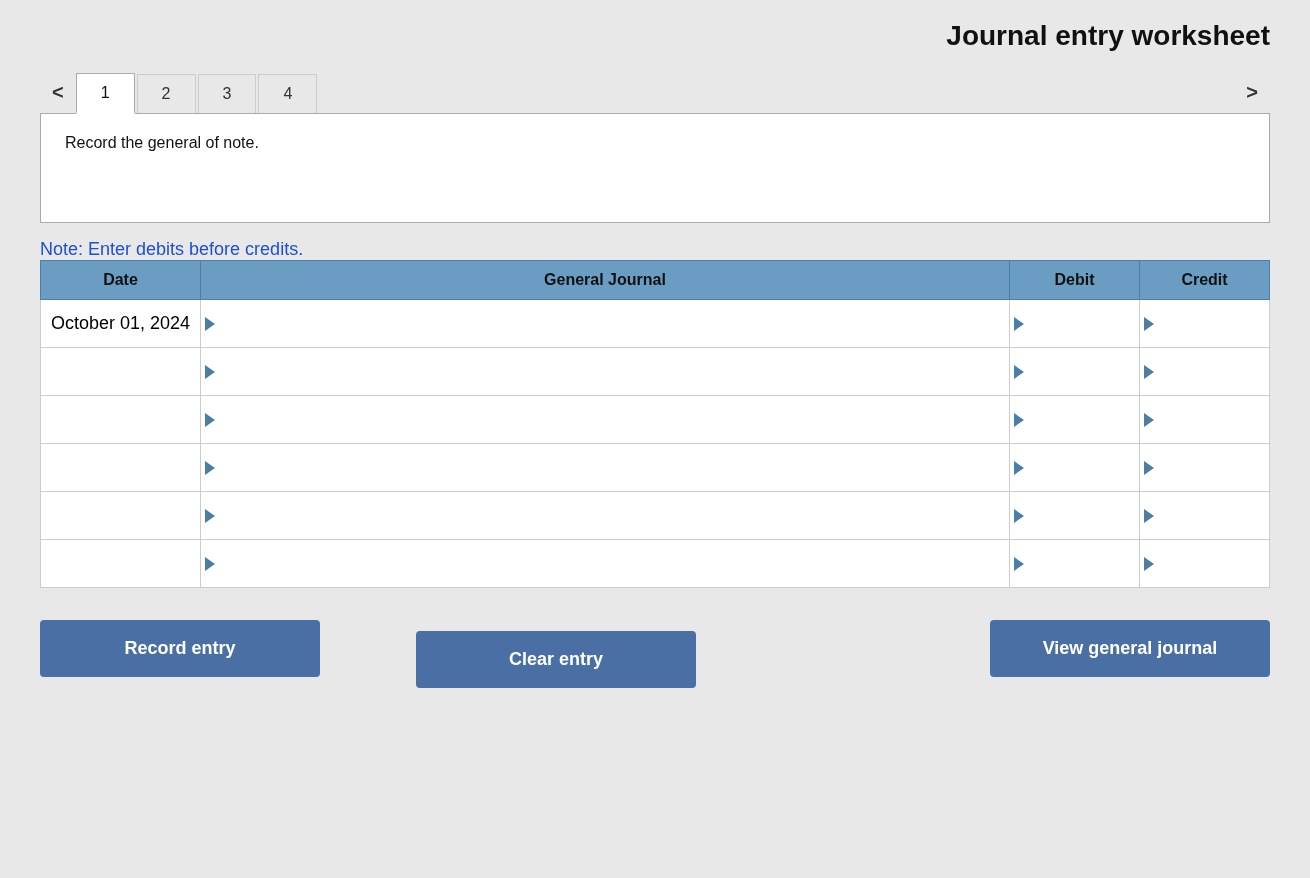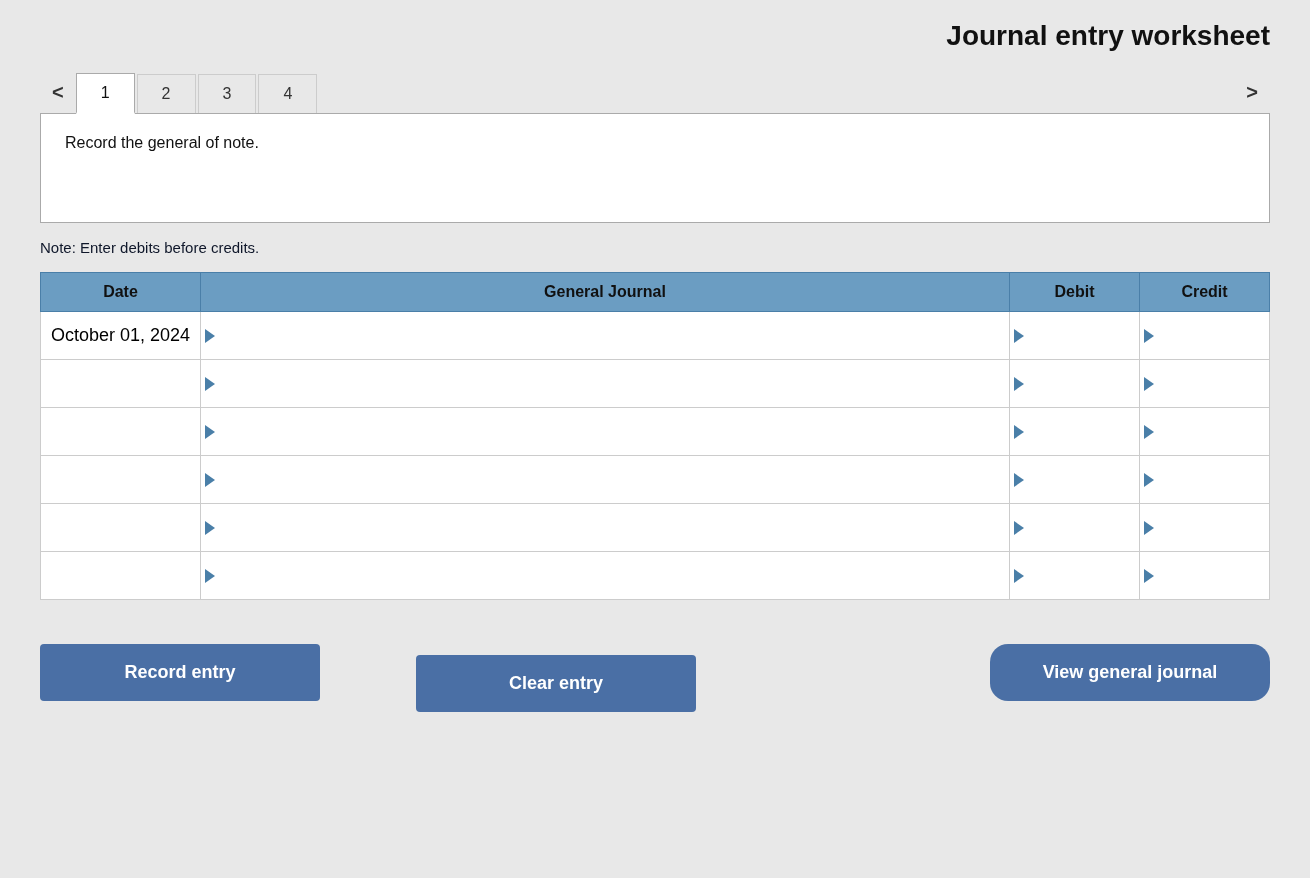--- a/index.html
+++ b/index.html
@@ -73,29 +73,29 @@
       padding: 20px 24px;
       font-size: 16px;
       color: #111;
       min-height: 110px;
       margin-bottom: 16px;
       position: relative;
       z-index: 1;
     }
 
     .note-text {
-      color: #0f172a;
-      font-size: 15px;
-      margin-bottom: 16px;
+      color: #1d4ed8;
+      font-size: 18px;
+      margin-bottom: 0;
     }
 
     .journal-table {
       width: 100%;
       border-collapse: collapse;
-      margin-bottom: 32px;
+      margin-bottom: 20px;
     }
 
     .journal-table th {
       background: #6b9dc2;
       color: #111;
       font-weight: bold;
       font-size: 16px;
       padding: 10px 12px;
       border: 1px solid #4a7fa8;
       text-align: center;
@@ -164,21 +164,20 @@
       min-width: 280px;
       background: #4a6fa5;
       margin-left: 80px;
       margin-top: 23px;
     }
 
     .btn-view {
       min-width: 280px;
       background: #4a6fa5;
       margin-left: auto;
-      border-radius: 18px;
     }
 
     .tab-row {
       display: flex;
       align-items: center;
     }
 
     .editable-wrapper {
       position: relative;
       width: 100%;

